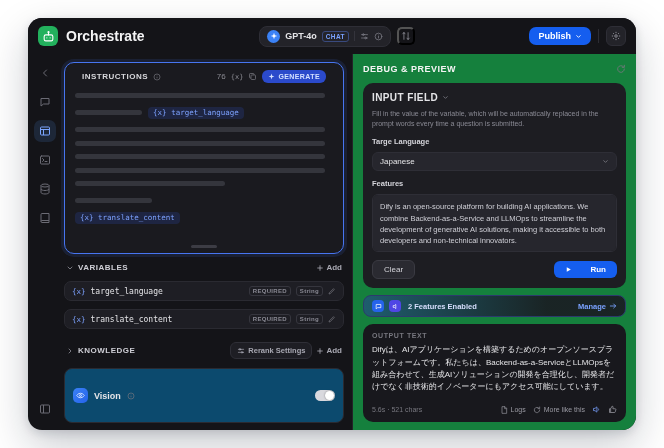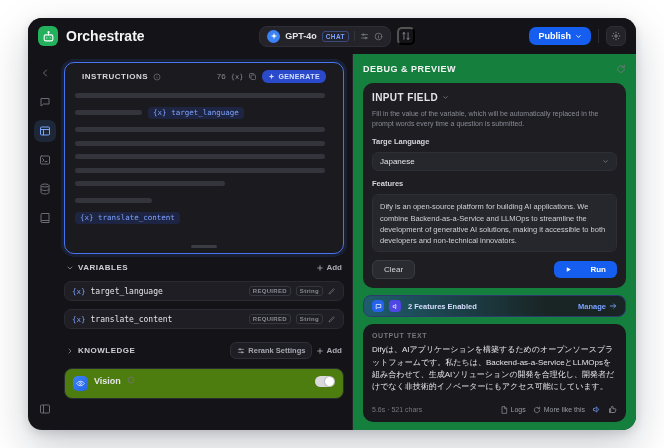--- a/index.html
+++ b/index.html
@@ -56,21 +56,21 @@
   .sec-head{display:flex;align-items:center;gap:4px;padding:1px 2px;}
   .sec-title{font-size:8px;font-weight:700;color:#cfcfd6;letter-spacing:.5px;}
   .add-btn{display:flex;align-items:center;gap:2px;color:#a8a8b2;font-size:8px;font-weight:600;background:none;border:none;cursor:pointer;font-family:inherit;}
   .rerank-btn{display:flex;align-items:center;gap:3px;background:#1e1e24;border:1px solid #2f2f37;border-radius:6px;padding:3px 6px;color:#a8a8b2;font-size:7.5px;font-weight:600;cursor:pointer;font-family:inherit;}
 
   .var-row{display:flex;align-items:center;gap:5px;background:#1e1e24;border:1px solid #2a2a31;border-radius:7px;padding:4px 7px;}
   .var-token{font-family:"DejaVu Sans Mono",monospace;font-size:7.5px;color:#7da2ff;}
   .var-name{font-family:"DejaVu Sans Mono",monospace;font-size:8px;color:#e4e4e7;flex:1;}
   .badge{font-size:6px;font-weight:700;color:#8a8a94;border:1px solid #36363e;border-radius:3px;padding:1px 3px;letter-spacing:.3px;}
 
-  .vision-card{display:flex;gap:6px;background:#4d7c0f;border:1px solid #2a2a31;border-radius:8px;padding:7px 8px;}
+  .vision-card{display:flex;align-items:center;gap:6px;background:#0c4a6e;border:1px solid #2a2a31;border-radius:8px;padding:19px 8px;}
   .vision-ico{width:15px;height:15px;border-radius:5px;background:linear-gradient(135deg,#3b82f6,#2563eb);display:flex;align-items:center;justify-content:center;color:#fff;}
   .vision-label{font-size:9px;font-weight:700;color:#e4e4e7;}
   .toggle{width:20px;height:11px;border-radius:6px;background:#d9d9de;position:relative;cursor:pointer;}
   .toggle .knob{position:absolute;top:1px;right:1px;width:9px;height:9px;border-radius:50%;background:#fff;box-shadow:0 0 2px rgba(0,0,0,.45);}
 
   
   .right{flex:1;background:#15803d;border-left:1px solid #232329;padding:8px 10px;display:flex;flex-direction:column;gap:7px;min-width:0;}
   .debug-head{display:flex;align-items:center;padding:2px 0;}
   .debug-title{font-size:9px;font-weight:700;color:#f4f4f5;letter-spacing:.5px;}
   .input-card{background:#1d1d22;border-radius:10px;padding:9px;display:flex;flex-direction:column;gap:6px;}

